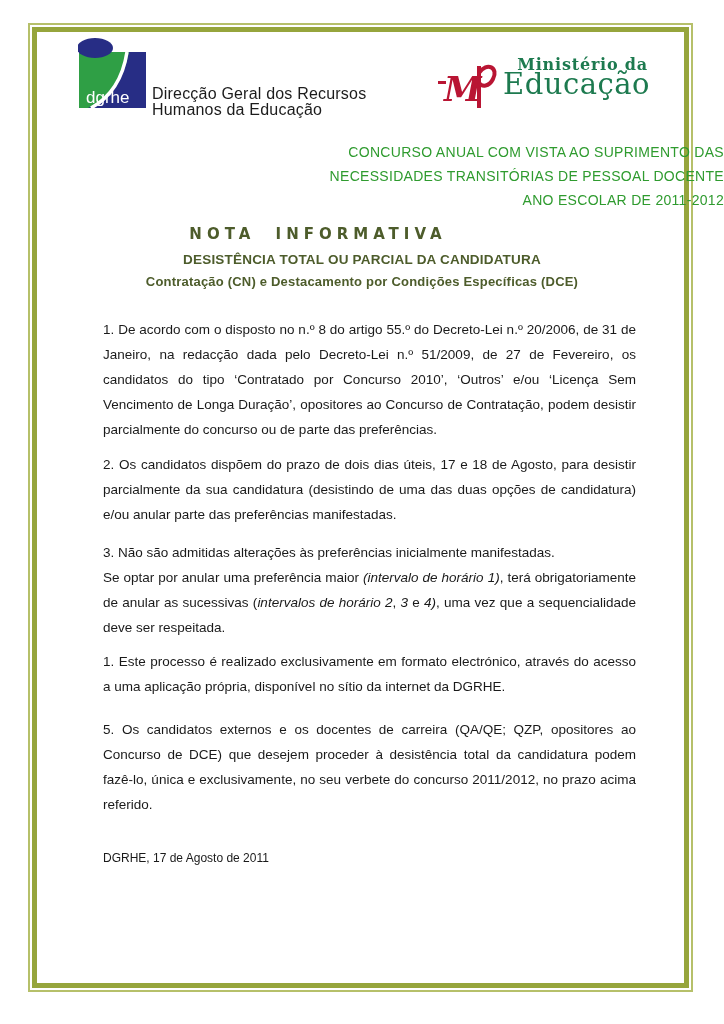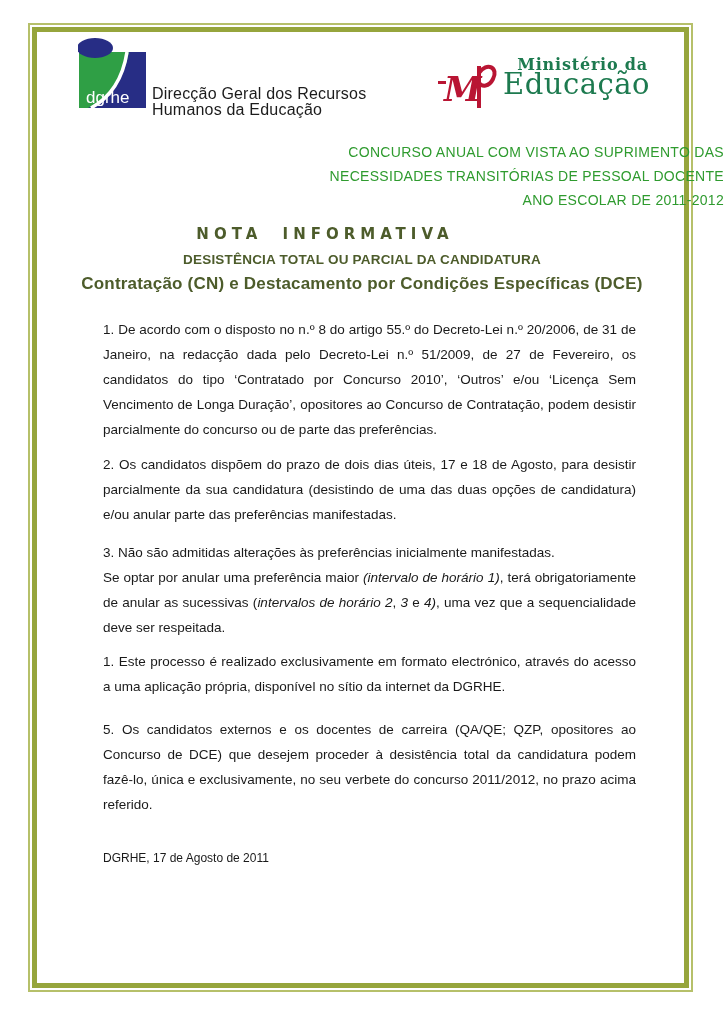--- a/index.html
+++ b/index.html
@@ -21,27 +21,27 @@
   .me-text{position:absolute;right:74px;top:55px;text-align:right;
            font-family:"DejaVu Serif",serif;color:#1d7a4f;}
   .me-small{font-size:16px;letter-spacing:0.8px;font-weight:bold;margin-right:2px;text-align:right;}
   .me-big{font-size:29px;line-height:1;margin-top:-4px;letter-spacing:0.5px;}
 
   
   .title-block{position:absolute;left:0;top:140px;width:724px;text-align:right;
                color:#2f9b2f;font-size:14px;line-height:24px;letter-spacing:0.3px;}
 
   
-  .nota{position:absolute;left:8px;top:225px;width:634px;text-align:center;color:#4d5c2b;
+  .nota{position:absolute;left:1px;top:225px;width:634px;text-align:center;color:#4d5c2b;
         font-family:"DejaVu Sans",sans-serif;font-weight:bold;font-size:15px;
         letter-spacing:5px;word-spacing:10px;}
   .sub1{position:absolute;left:0;top:252px;width:724px;text-align:center;color:#4d5c2b;
         font-weight:bold;font-size:13.5px;letter-spacing:0.2px;}
   .sub2{position:absolute;left:0;top:274px;width:724px;text-align:center;color:#4d5c2b;
-        font-weight:bold;font-size:17px;letter-spacing:0.2px;}
+        font-weight:bold;font-size:13px;letter-spacing:0.2px;}
 
   
   .para{position:absolute;left:103px;width:533px;font-size:13.5px;line-height:25px;
         color:#1a1a1a;text-align:justify;box-sizing:border-box;}
   .it{font-style:italic;}
   .signoff{position:absolute;left:103px;top:851px;font-size:12px;color:#1a1a1a;}
 </style>
 </head>
 <body>
 

